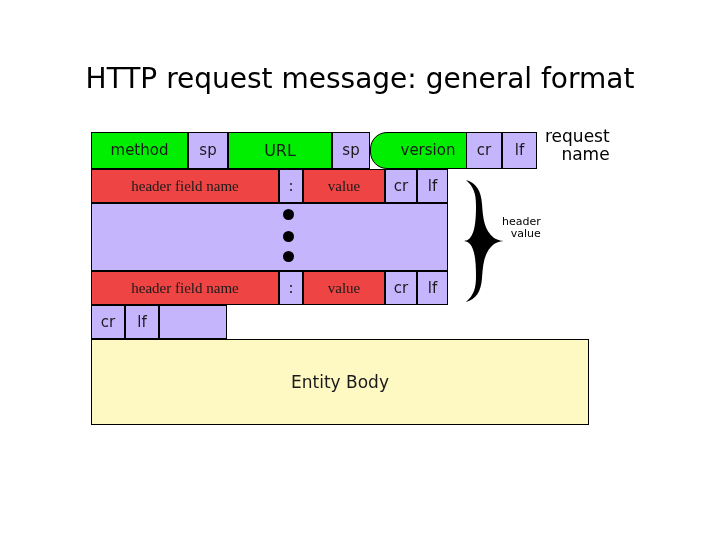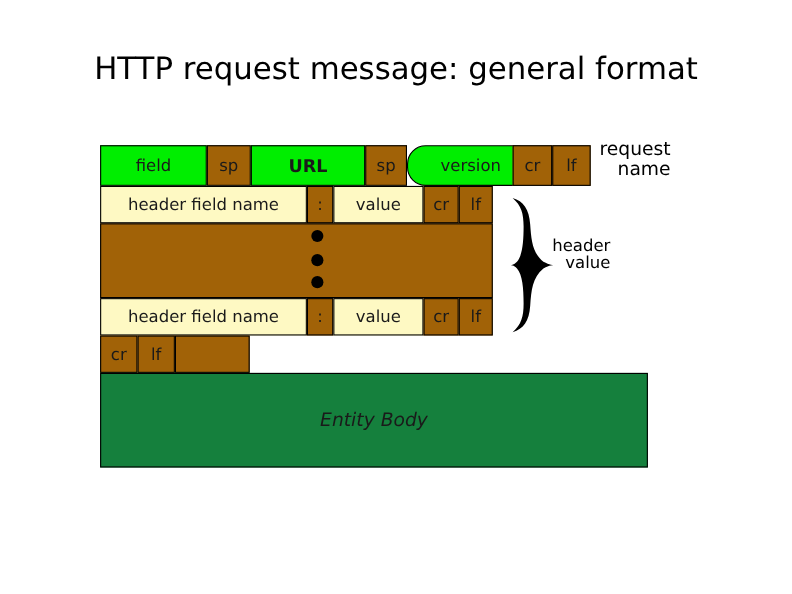--- a/index.html
+++ b/index.html
@@ -19,21 +19,21 @@
     position: absolute;
     left: 0; top: 0;
     width: 720px;
     height: 540px;
   }
 
   
   #slide-title {
     position: absolute;
     left: 0;
-    top: 46px;
+    top: 62px;
     width: 720px;
     text-align: center;
     font-family: "DejaVu Sans", sans-serif;
     font-size: 28px;
     font-weight: 400;
     color: #000000;
     letter-spacing: 0px;
     white-space: nowrap;
   }
 
@@ -55,31 +55,31 @@
     font-size: 15px;
     color: #1a1a1a;
     display: flex;
     align-items: center;
     justify-content: center;
     line-height: 1;
     white-space: nowrap;
     overflow: hidden;
   }
   .green  { background: #00ee00; }
-  .magenta{ background: #fef9c3; }
-  .white  { background: #a16207; }
-  .yellow { background: #15803d; font-style: italic; }
+  .magenta{ background: #ef4444; font-family: Liberation Serif, serif; }
+  .white  { background: #c4b5fd; }
+  .yellow { background: #fef9c3; }
 
   .cell.big { font-size: 16px; }
 
   
   
   #c-method   { left: 91px;  top: 132px; width: 97px;  height: 37px; }
   #c-sp1      { left: 188px; top: 132px; width: 40px;  height: 37px; }
-  #c-url      { left: 228px; top: 132px; width: 104px; height: 37px; font-weight: bold; }
+  #c-url      { left: 228px; top: 132px; width: 104px; height: 37px; }
   #c-sp2      { left: 332px; top: 132px; width: 38px;  height: 37px; }
   #c-version  { left: 370px; top: 132px; width: 116px;  height: 37px; border-radius: 17px; }
   #c-cr1      { left: 466px; top: 132px; width: 36px;  height: 37px; }
   #c-lf1      { left: 502px; top: 132px; width: 35px;  height: 37px; }
 
   
   #c-hfn1     { left: 91px;  top: 169px; width: 188px; height: 34px; }
   #c-colon1   { left: 279px; top: 169px; width: 24px;  height: 34px; }
   #c-val1     { left: 303px; top: 169px; width: 82px;  height: 34px; }
   #c-cr2      { left: 385px; top: 169px; width: 32px;  height: 34px; }
@@ -131,21 +131,21 @@
   #lbl-request-line {
     left: 545px;
     top: 128px;
     font-size: 17px;
   }
   #lbl-request-line .l2 { display: block; }
 
   #lbl-header-lines {
     left: 502px;
     top: 216px;
-    font-size: 15px;
+    font-size: 11px;
   }
   #lbl-header-lines .l2 { display: block; }
 
   
   #brace {
     position: absolute;
     left: 462px;
     top: 178px;
     width: 46px;
     height: 126px;
@@ -153,21 +153,21 @@
 </style>
 </head>
 <body>
 
 <div id="slide">
 
   <div id="slide-title">HTTP request message: general format</div>
 
   <div id="diagram">
 
-    <div class="cell green" id="c-method">field</div>
+    <div class="cell green" id="c-method">method</div>
 
     <div class="cell white" id="c-sp1">sp</div>
 
     <div class="cell green big" id="c-url">URL</div>
 
     <div class="cell white" id="c-sp2">sp</div>
 
     <div class="cell green" id="c-version">version</div>
 
     <div class="cell white" id="c-cr1">cr</div>

